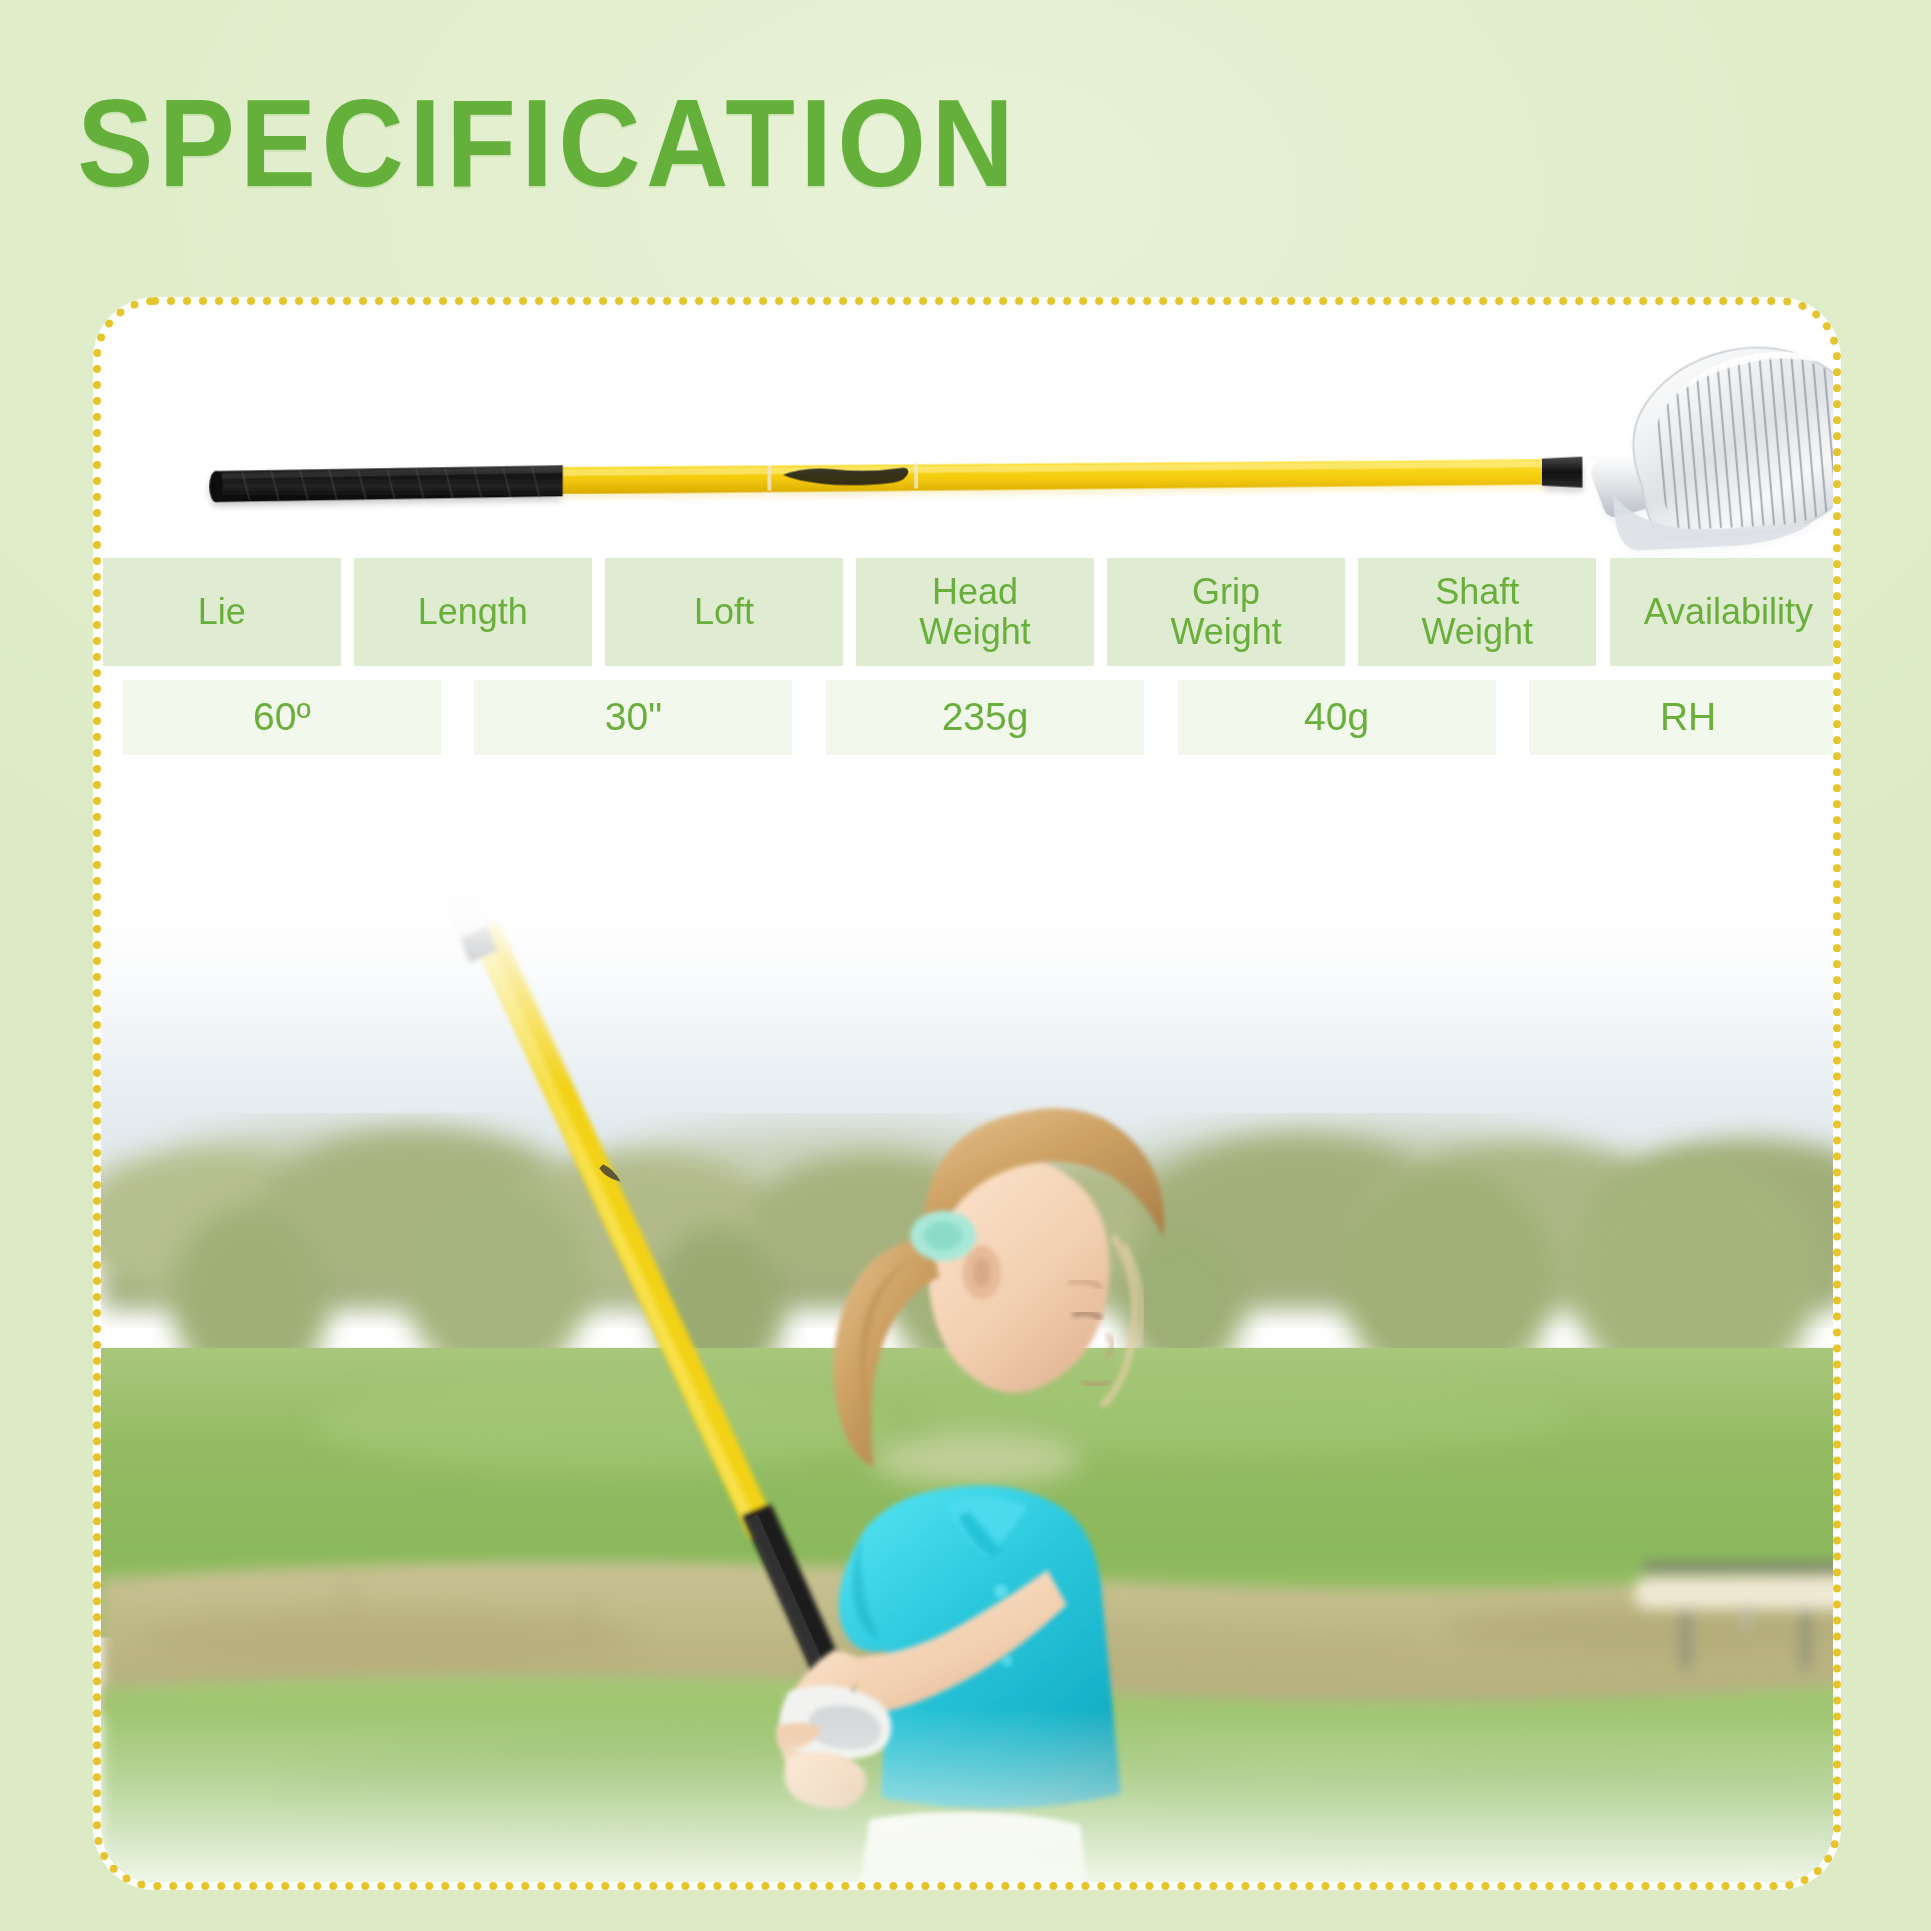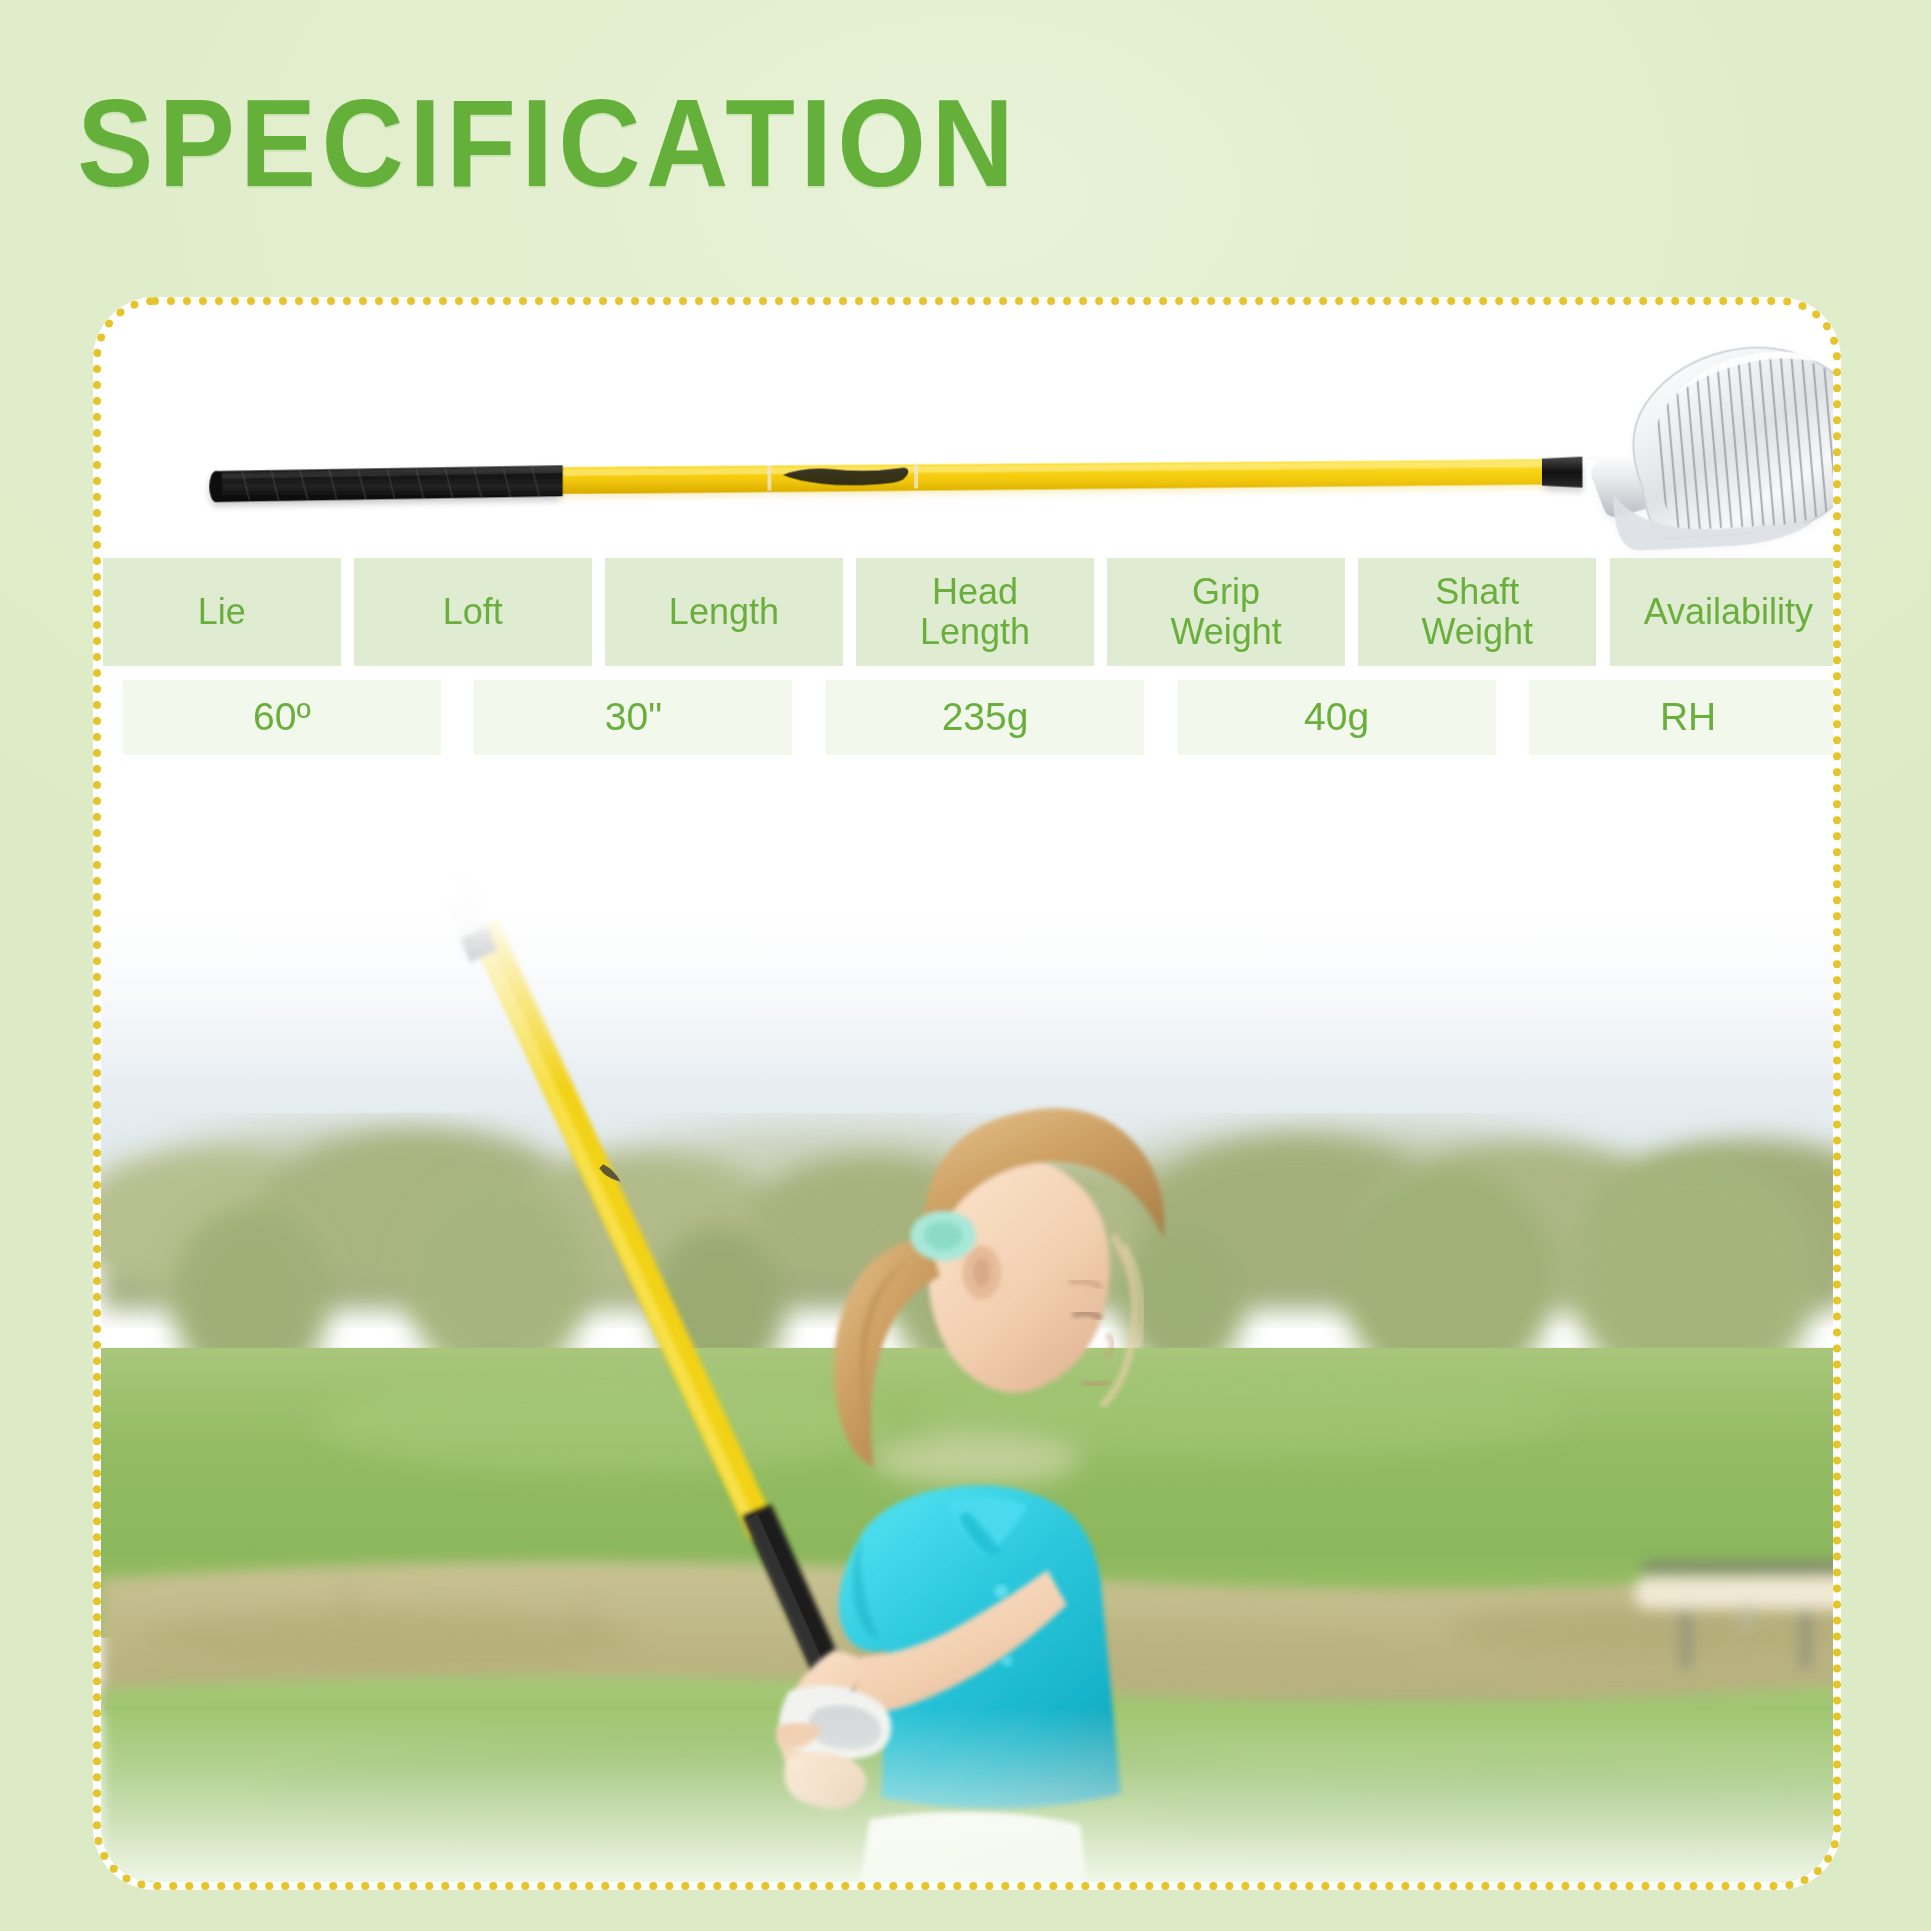--- a/index.html
+++ b/index.html
@@ -261,28 +261,28 @@
       </svg>
     </div>
 
     <div class="spec-table">
 
       <div class="spec-row head-row">
         <div class="cell">
           <span class="two-line">Lie</span>
         </div>
         <div class="cell">
+          <span class="two-line">Length</span>
+        </div>
+        <div class="cell">
           <span class="two-line">Loft</span>
         </div>
         <div class="cell">
-          <span class="two-line">Length</span>
-        </div>
-        <div class="cell">
           <span class="two-line">Head
-Length</span>
+Weight</span>
         </div>
         <div class="cell">
           <span class="two-line">Grip
 Weight</span>
         </div>
         <div class="cell">
           <span class="two-line">Shaft
 Weight</span>
         </div>
         <div class="cell">

